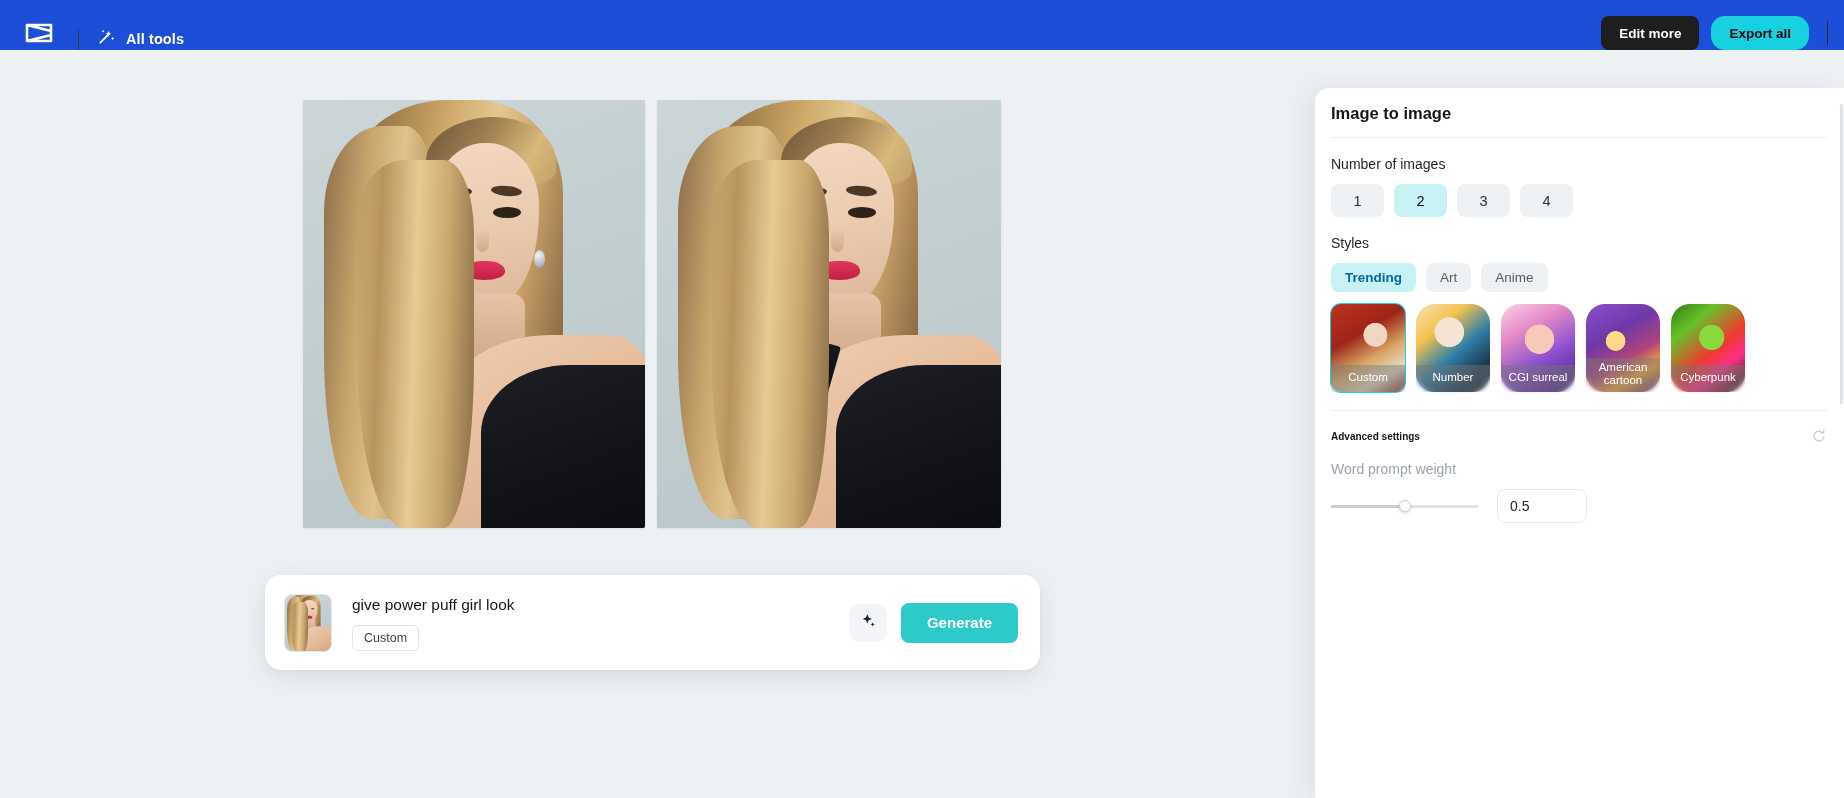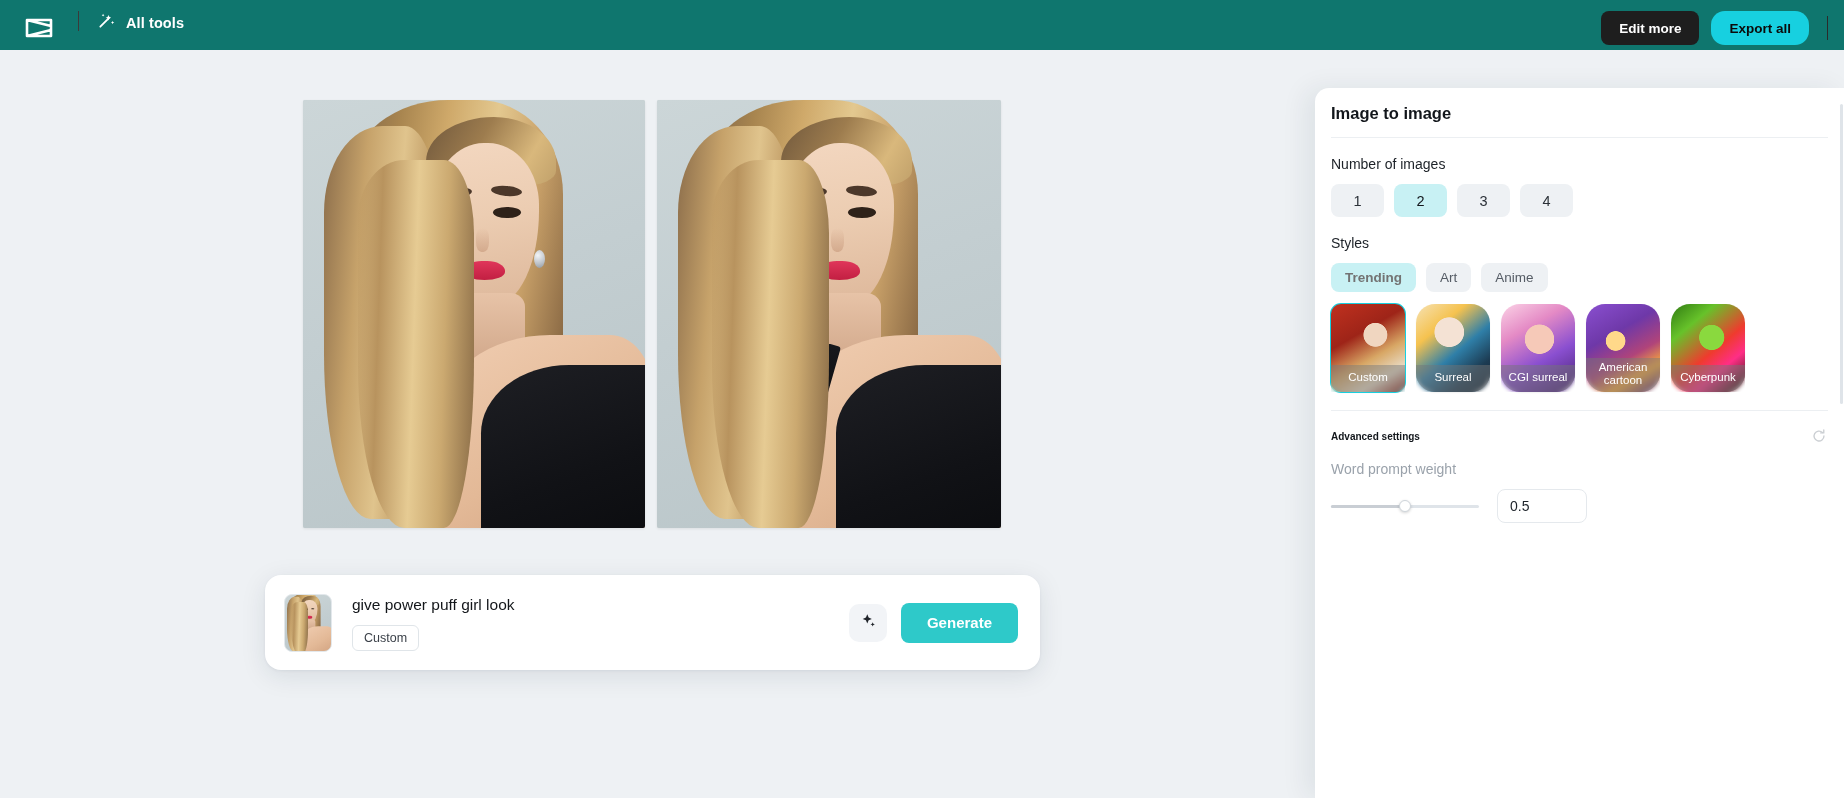--- a/index.html
+++ b/index.html
@@ -7,22 +7,22 @@
     width: 1844px; height: 798px;
     overflow: hidden;
     font-family: "Liberation Sans", sans-serif;
     background: #eef1f4;
   }
   #app { position: relative; width: 1844px; height: 798px; background: #eef1f4; }
 
   
   .topbar {
     position: absolute; top: 0; left: 0; width: 1844px; height: 50px;
-    background: #0f766e; display: flex; align-items: flex-start;
-    padding: 11px 16px; z-index: 40;
+    background: #1d4ed8; display: flex; align-items: flex-end;
+    padding: 0 16px; z-index: 40;
   }
   .logo-wrap { width: 46px; height: 34px; display: flex; align-items: center; justify-content: center; }
   .vdiv { width: 1px; height: 20px; background: #3a3a3a; margin: 0 18px 0 16px; }
   .alltools { display: flex; align-items: center; gap: 10px; }
   .alltools .lbl { color: #fff; font-size: 14.5px; font-weight: 700; letter-spacing: .1px; }
   .topbar-right { margin-left: auto; display: flex; align-items: center; gap: 12px; }
   .btn-edit-more {
     background: #1e1e1e; color: #fff; border: none; border-radius: 8px;
     height: 34px; padding: 0 18px; font-size: 13.5px; font-weight: 700;
     font-family: "Liberation Sans", sans-serif; cursor: pointer;
@@ -195,21 +195,21 @@
   }
   .num-btn.active { background: #c8f1f4; color: #13171c; }
 
   .chips-row { display: flex; gap: 10px; margin-bottom: 12px; }
   .chip {
     height: 29px; border-radius: 8px; background: #eef1f4; border: none;
     padding: 0 14px; display: flex; align-items: center; justify-content: center;
     font-size: 13.5px; color: #555c65; cursor: pointer;
     font-family: "Liberation Sans", sans-serif;
   }
-  .chip.active { background: #c8f1f4; color: #737373; font-weight: 700; }
+  .chip.active { background: #c8f1f4; color: #0369a1; font-weight: 700; }
 
   .style-grid { display: flex; flex-wrap: wrap; gap: 11px; }
   .style-card {
     width: 74px; height: 88px; border-radius: 19px; overflow: hidden;
     position: relative; cursor: pointer; flex: 0 0 auto;
     box-shadow: 0 1px 2px rgba(0,0,0,.06);
   }
   .style-card.selected { outline: 2px solid #17d0e0; outline-offset: -1px; border-radius: 10px; }
   .style-thumb { position: absolute; inset: 0; }
   .style-name {
@@ -388,21 +388,21 @@
           <div class="style-thumb" style="background:
                  radial-gradient(circle at 60% 35%, #f0d6c0 0 16%, transparent 17%),
                  linear-gradient(150deg,#c0311f 0%,#9e2418 35%,#d8a765 60%,#e9dcc6 80%,#8e2d22 100%);"></div>
           <div class="style-name">Custom</div>
         </div>
 
         <div class="style-card">
           <div class="style-thumb" style="background:
                  radial-gradient(circle at 45% 32%, #f4e2d4 0 20%, transparent 21%),
                  linear-gradient(140deg,#f6e2b4 0%,#f5c24f 28%,#2f7fa8 55%,#1c3b52 78%,#122232 100%);"></div>
-          <div class="style-name">Surreal</div>
+          <div class="style-name">Number</div>
         </div>
 
         <div class="style-card">
           <div class="style-thumb" style="background:
                  radial-gradient(circle at 52% 40%, #f6c9b8 0 22%, transparent 23%),
                  linear-gradient(150deg,#fbd3e6 0%,#e48ac5 30%,#8a4fd0 62%,#43206e 100%);"></div>
           <div class="style-name">CGI surreal</div>
         </div>
 
         <div class="style-card">

